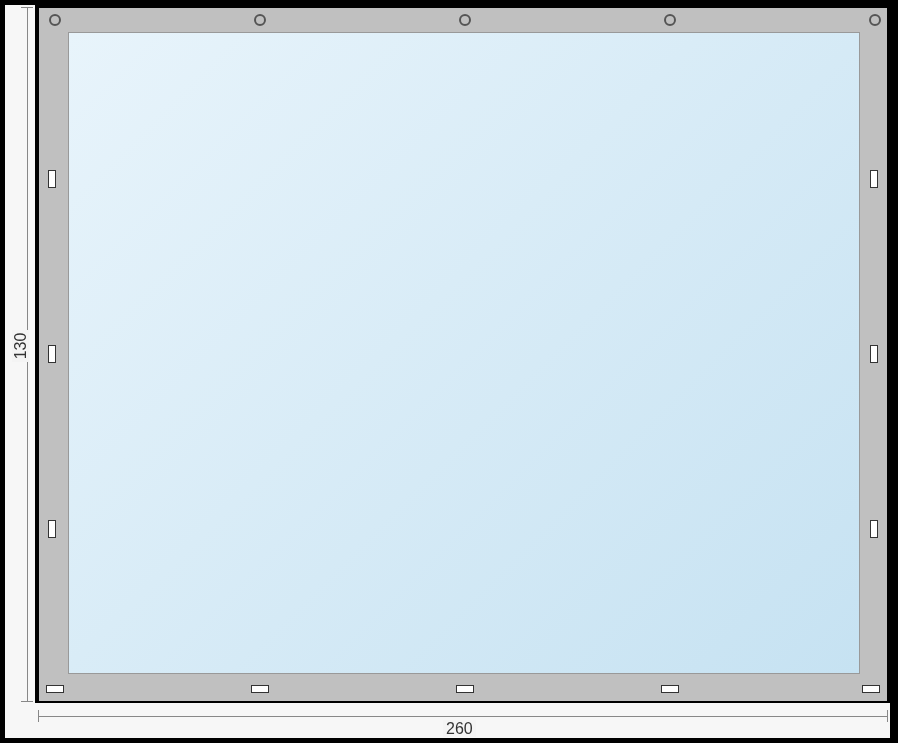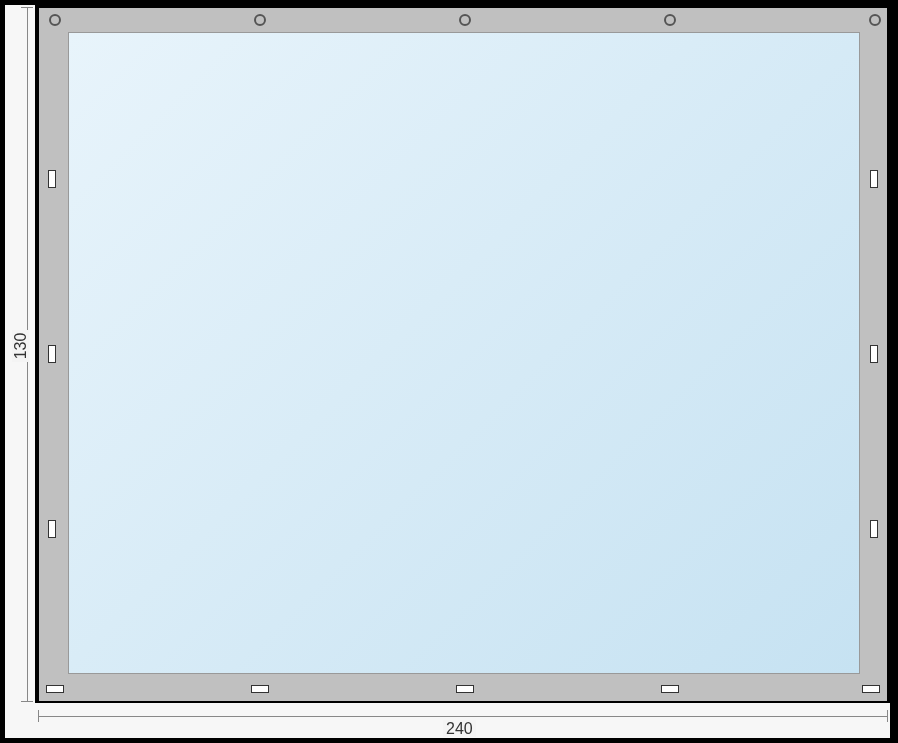--- a/index.html
+++ b/index.html
@@ -200,16 +200,16 @@
     <div class="dim-vert-line"></div>
     <div class="dim-vert-tick-top"></div>
     <div class="dim-vert-tick-bot"></div>
     <div class="dim-vert-label"><span>130</span></div>
   </div>
 
   <div class="dim-horiz">
     <div class="dim-horiz-line"></div>
     <div class="dim-horiz-tick-l"></div>
     <div class="dim-horiz-tick-r"></div>
-    <div class="dim-horiz-label"><span>240</span></div>
+    <div class="dim-horiz-label"><span>260</span></div>
   </div>
 
 </div>
 
 </body></html>

